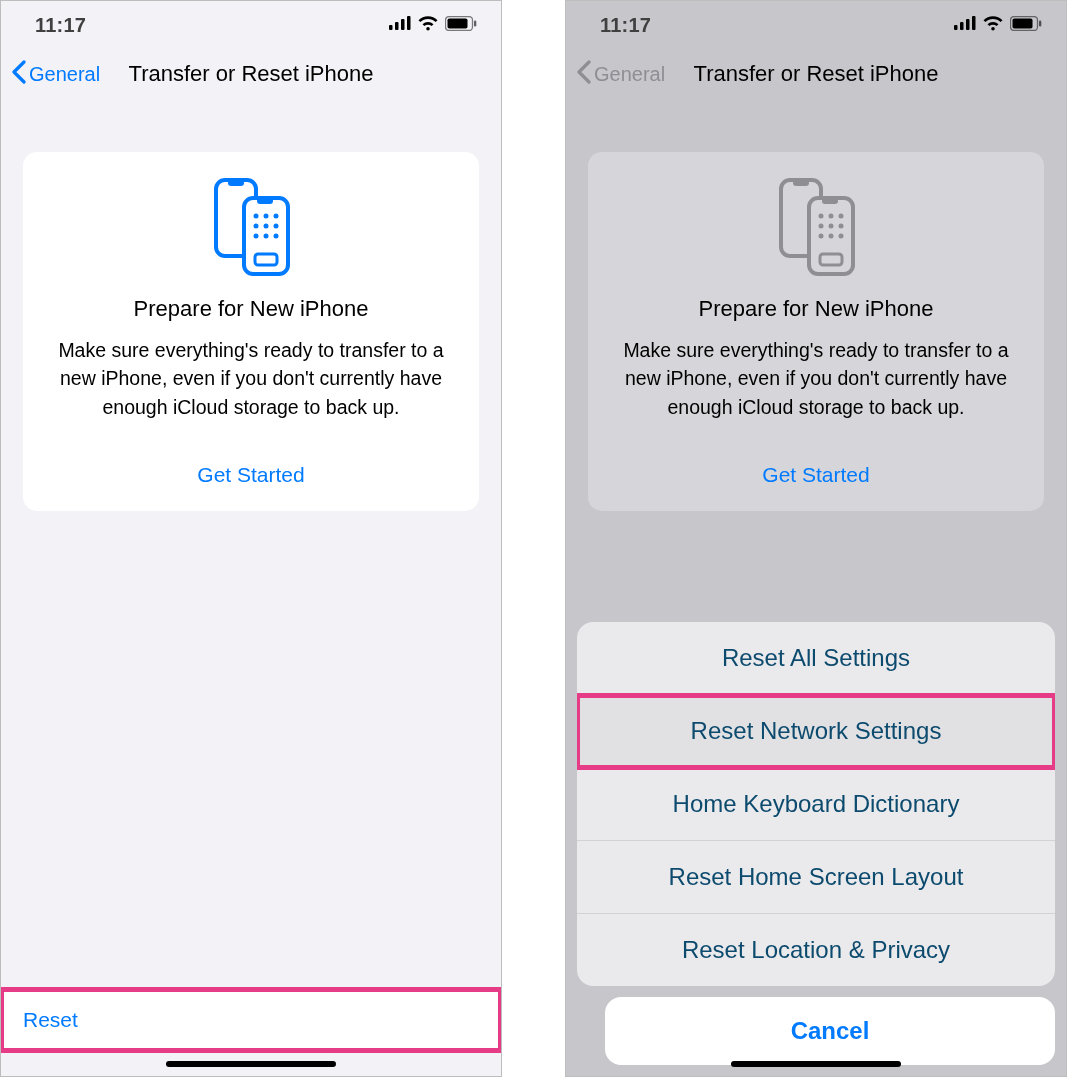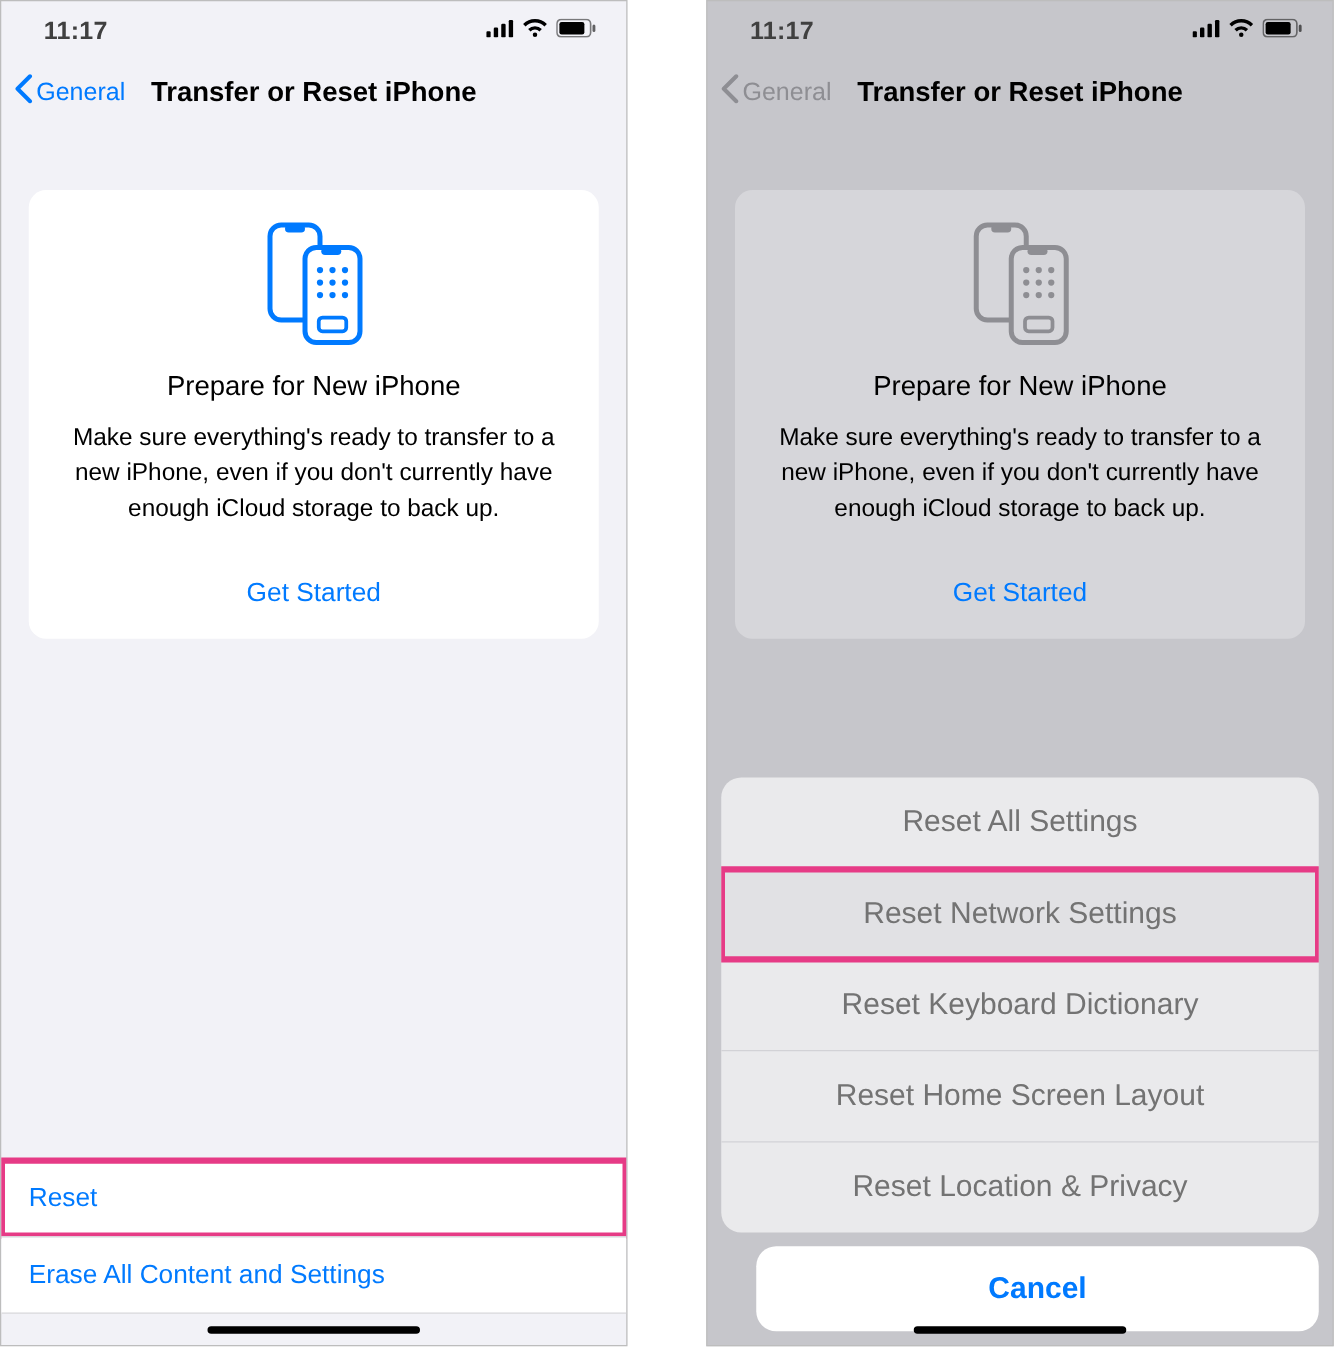--- a/index.html
+++ b/index.html
@@ -7,21 +7,21 @@
   .phone {
     width: 502px; height: 1077px; border: 1px solid #bdbdbd; background: #f2f2f7; position: relative; overflow: hidden;
   }
   
   .status-bar { height: 48px; display: flex; align-items: center; justify-content: space-between; padding: 0 24px 0 34px; color:#404040; }
   .status-time { font-size: 20px; font-weight: 600; letter-spacing: 0.2px;}
   .status-icons { display: flex; align-items: center; gap: 7px; }
   
   .nav-bar { height: 50px; display: flex; align-items: center; position: relative; }
   .back-btn { display: flex; align-items: center; color: #007aff; font-size: 20px; padding-left: 10px; gap: 2px; }
-  .nav-title { position: absolute; left: 0; right: 0; text-align: center; font-size: 22px; font-weight: 700; color: #000; pointer-events: none; }
+  .nav-title { position: absolute; left: 0; right: 0; text-align: center; font-size: 22px; font-weight: 400; color: #000; pointer-events: none; }
   .dim .back-btn { color: #8e8e93; }
   .dim .nav-title { color: #000; }
   
   .card-wrap { padding: 0 22px; margin-top: 53px; }
   .card { background: #fff; border-radius: 14px; padding: 24px 24px 24px; text-align: center; }
   .card-title { font-size: 22px; font-weight: 400; margin-top: 20px; }
   .card-body { font-size: 19.5px; color: #000; margin-top: 14px; line-height: 1.45; }
   .card-link { display: block; color: #007aff; font-size: 21px; margin-top: 42px; }
   .icon-phones { display:flex; justify-content:center; }
   
@@ -30,21 +30,21 @@
   .list-item:last-child { border-bottom: 1px solid #d5d5d9; }
   .home-indicator { position: absolute; bottom: 9px; left: 50%; transform: translateX(-50%); width: 170px; height: 6px; border-radius: 4px; background: #000; }
   .highlight { outline: 5px solid #e63b86; outline-offset: -3px; }
   .phone.dim { background: #c6c6cb; }
   .phone.dim .card { background: #d6d6da; }
   .phone.dim .card-title, .phone.dim .card-body { color:#000; }
   .phone.dim .card-link { color:#007aff; }
   
   .sheet-layer { position: absolute; left: 0; right: 0; bottom: 0; padding: 11px; }
   .sheet { background: #eaeaec; border-radius: 16px; overflow: hidden; }
-  .sheet-item { text-align:center; font-size: 24px; color:#737373; padding: 22px 0; border-bottom: 1px solid #d2d2d6; font-weight: 400; }
+  .sheet-item { text-align:center; font-size: 24px; color:#0c4a6e; padding: 22px 0; border-bottom: 1px solid #d2d2d6; font-weight: 400; }
   .sheet-item:last-child { border-bottom: none; }
   .sheet-item.highlight { background:#e1e1e4; }
   .cancel-btn { margin-top: 11px; background:#fff; border-radius: 16px; text-align:center; font-size: 24px; color:#007aff; font-weight:600; padding: 20px 0; margin-left: 28px; }
   
   .peek { position:absolute; left:22px; bottom: 100px; color:#007aff; font-size:21px; }
 </style>
 </head>
 <body>
 
 <div class="phone">
@@ -111,23 +111,20 @@
       <div class="card-title">Prepare for New iPhone</div>
       <div class="card-body">Make sure everything's ready to transfer to a new iPhone, even if you don't currently have enough iCloud storage to back up.</div>
       <a class="card-link">Get Started</a>
     </div>
   </div>
 
   <div class="bottom-list">
     <div class="list-item highlight">
       <span>Reset</span>
     </div>
-    <div class="list-item">
-      <span>Erase All Content and Settings</span>
-    </div>
   </div>
 
   <div class="home-indicator"></div>
 </div>
 
 <div class="phone dim">
   <div class="status-bar">
     <div class="status-time">11:17</div>
     <div class="status-icons">
       <span>
@@ -192,21 +189,21 @@
       <a class="card-link">Get Started</a>
     </div>
   </div>
 
   <div class="peek" style="bottom:98px;">Reset</div>
 
   <div class="sheet-layer">
     <div class="sheet">
       <div class="sheet-item">Reset All Settings</div>
       <div class="sheet-item highlight">Reset Network Settings</div>
-      <div class="sheet-item">Reset Keyboard Dictionary</div>
+      <div class="sheet-item">Home Keyboard Dictionary</div>
       <div class="sheet-item">Reset Home Screen Layout</div>
       <div class="sheet-item">Reset Location &amp; Privacy</div>
     </div>
     <div class="cancel-btn">Cancel</div>
   </div>
 
   <div class="home-indicator"></div>
 </div>
 
 </body></html>

